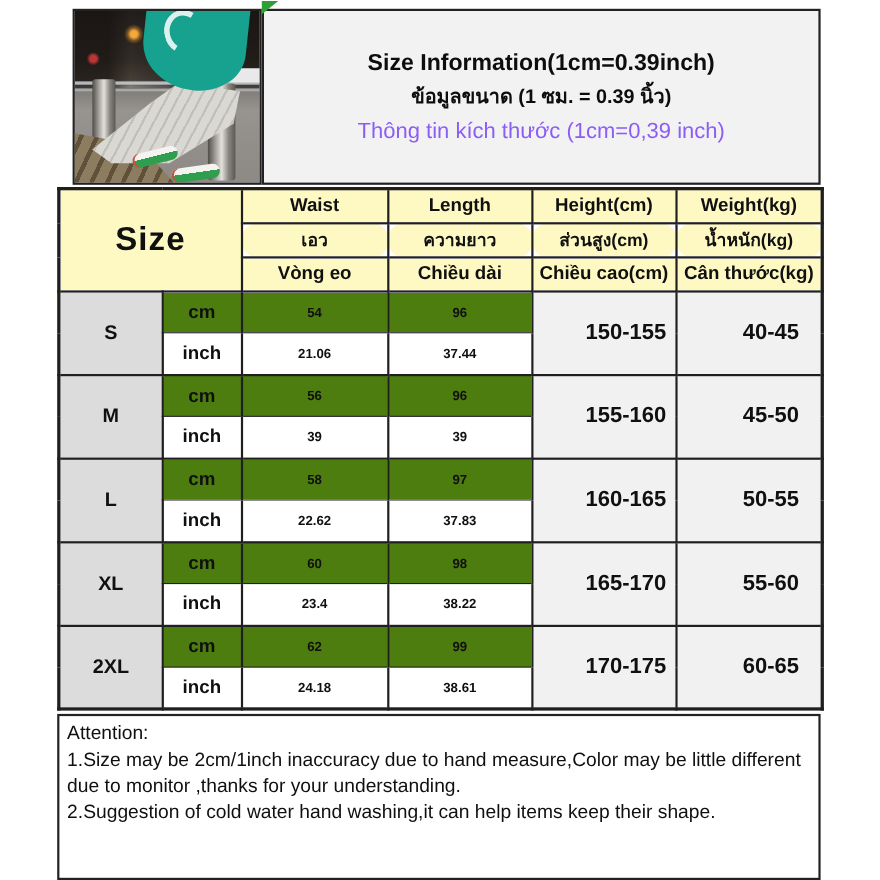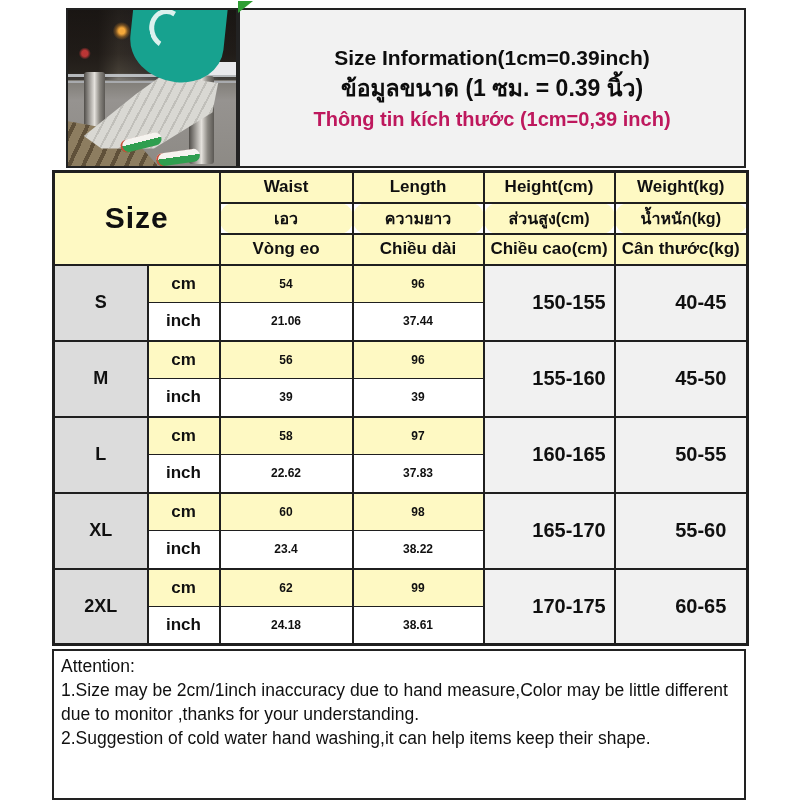--- a/index.html
+++ b/index.html
@@ -50,37 +50,37 @@
     background: #8d7d60; clip-path: polygon(0 18%, 66% 38%, 100% 100%, 0 100%); }
   .paving:after { content:""; position:absolute; inset:0;
     background: repeating-linear-gradient(115deg, rgba(58,44,26,.55) 0 4px, transparent 4px 13px); }
 
   .titlebox { position: relative; flex: 1; height: 160px; border: 2px solid #222;
     background: #f2f2f2; display: flex; flex-direction: column;
     align-items: center; justify-content: center; }
   .corner { position: absolute; left: -2px; top: -9px; width: 0; height: 0;
     border-top: 12px solid #2f9e34; border-right: 15px solid transparent; }
   .t-en { font-size: 21px; font-weight: bold; line-height: 31px; color: #0d0d0d; }
-  .t-th { font-size: 23px; font-weight: bold; line-height: 31px; color: #0d0d0d; }
-  .t-vi { font-size: 20px; font-weight: bold; line-height: 31px; color: #be185d; }
+  .t-th { font-size: 18px; font-weight: bold; line-height: 31px; color: #0d0d0d; }
+  .t-vi { font-size: 20px; font-weight: normal; line-height: 31px; color: #8b5cf6; }
 
   
   table { border-collapse: collapse; width: 694px; table-layout: fixed;
     margin-top: 2px; border: 3px solid #1f1f1f; }
   td { border: 2px solid #1f1f1f; text-align: center; vertical-align: middle;
     padding: 0; overflow: hidden; }
   tr.hrow { height: 31px; }
   .hdr { background: #fef9c3; font-weight: bold; font-size: 17px; }
   .hdr.th { font-size: 16px; border-radius: 14px; }
   .size-cell { font-size: 30px; font-weight: bold; letter-spacing: 1px; }
   .szlabel { background: #dcdcdc; font-size: 18px; font-weight: bold; }
   tr.cmr, tr.inr { height: 38px; }
   .unit { font-weight: bold; font-size: 17px; background: #ffffff; }
   .val { font-size: 12px; font-weight: 700; background: #ffffff; }
-  tr.cmr .unit, tr.cmr .val { background: #fef9c3; text-align: center; }
+  tr.cmr .unit, tr.cmr .val { background: #4d7c0f; text-align: center; }
   .merged { background: #f1f1f1; font-size: 20px; font-weight: 600; padding-left: 40px; }
   tr.cmr td.lite { border-bottom-width: 1px; }
   tr.inr td { border-top-width: 1px; }
 
   
   .attention { margin-top: 3px; width: 694px; height: 151px;
     border: 2px solid #222; background: #fff; padding: 3px 7px;
     font-size: 17.5px; line-height: 1.38; color: #101010; }
 </style>
 </head>

